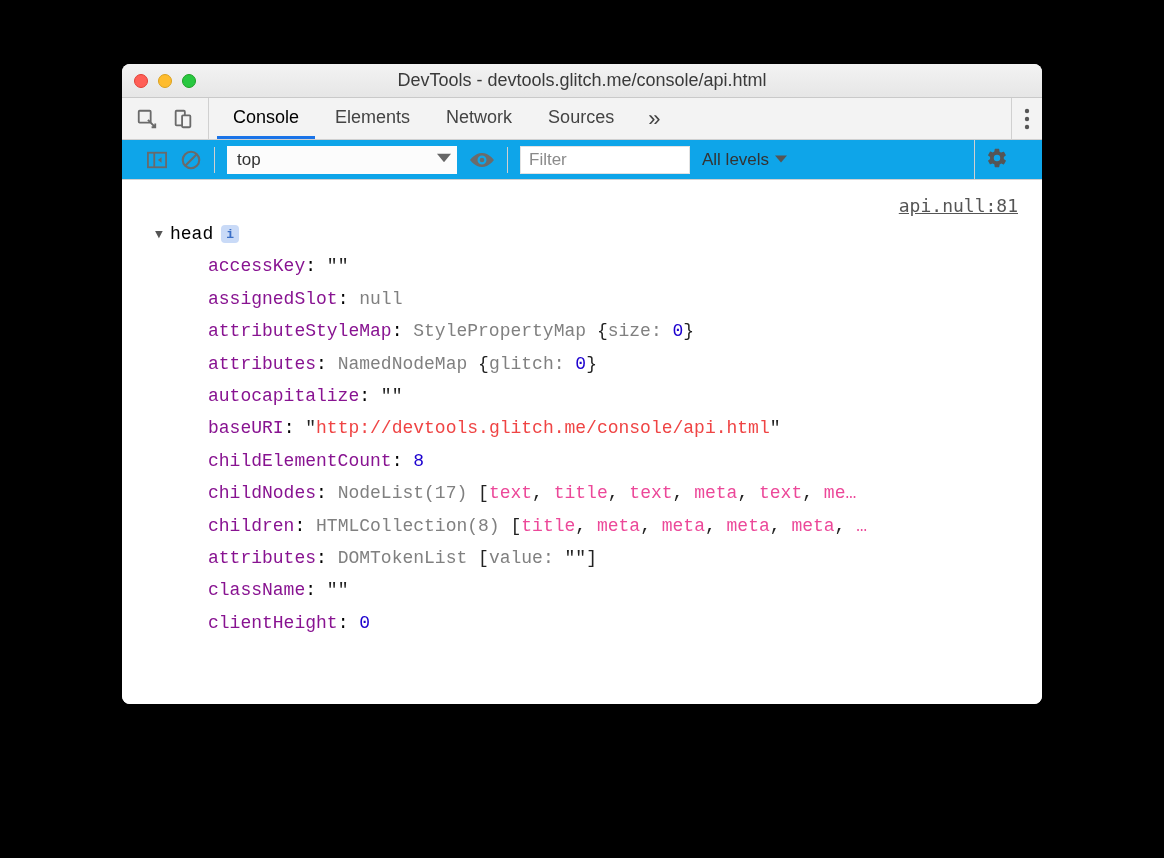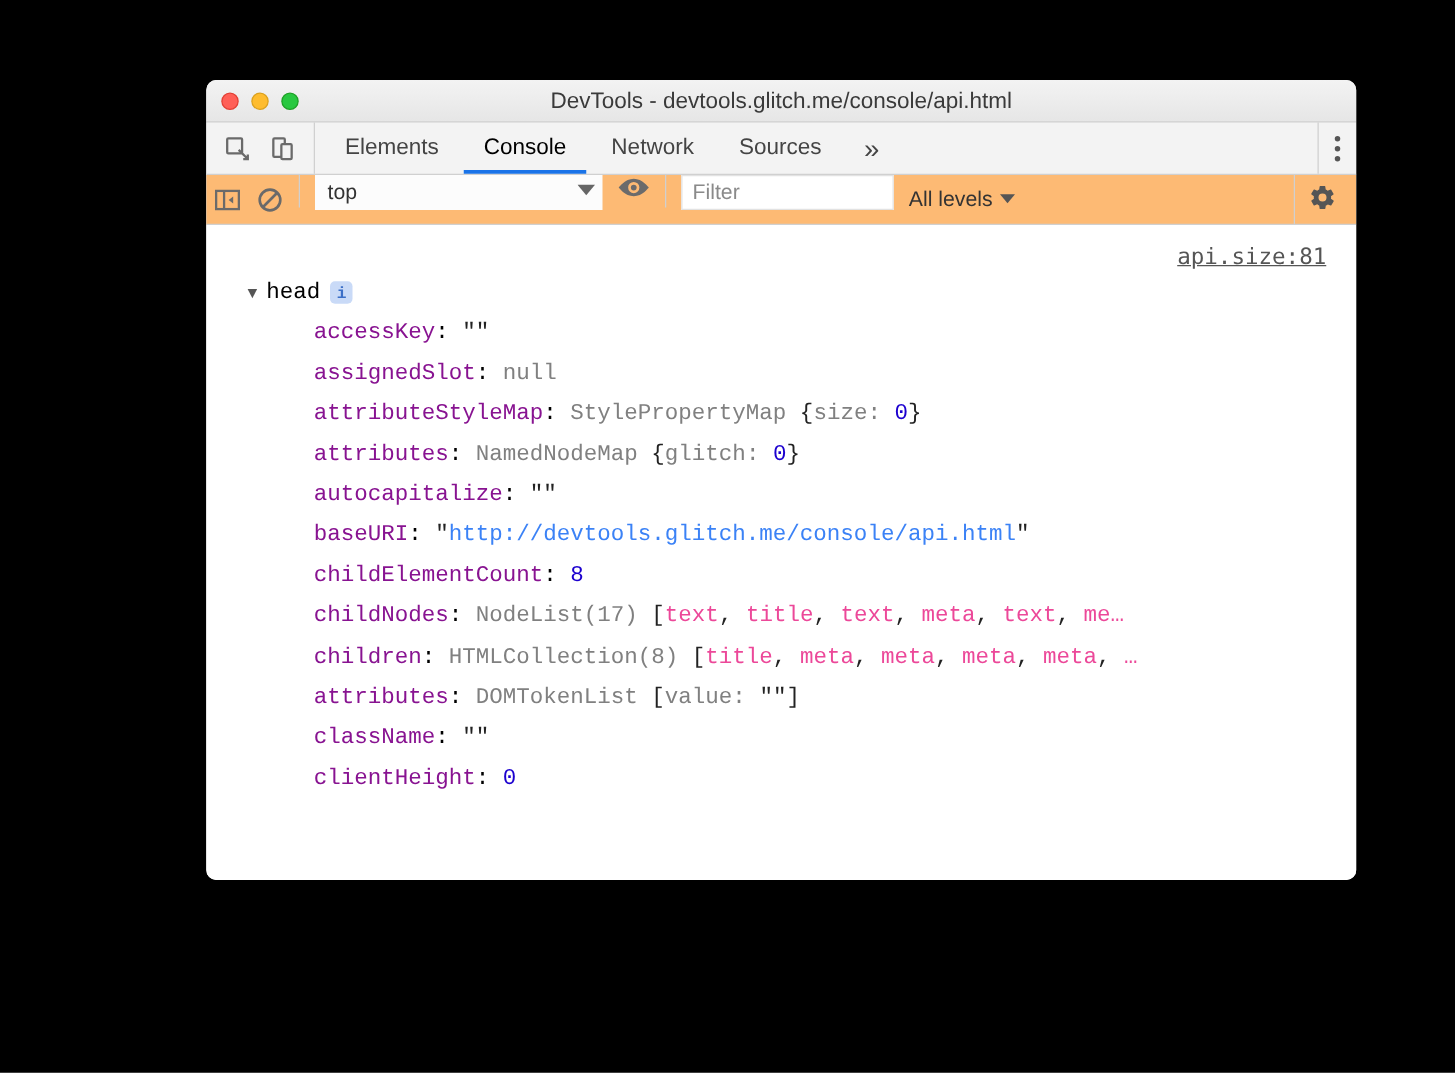--- a/index.html
+++ b/index.html
@@ -7,21 +7,20 @@
   .window {
     position: absolute;
     left: 122px; top: 64px;
     width: 920px; height: 640px;
     background: #fff;
     border-radius: 8px;
     box-shadow: 0 20px 60px rgba(0,0,0,0.5);
     overflow: hidden;
     display: flex;
     flex-direction: column;
-    margin-left: 43px;
   }
   .titlebar {
     height: 34px;
     background: linear-gradient(#f3f3f3, #e6e6e6);
     border-bottom: 1px solid #c9c9c9;
     display: flex;
     align-items: center;
     padding: 0 12px;
     position: relative;
   }
@@ -59,23 +58,23 @@
     font-size: 22px; color: #444;
   }
   .tabs-right {
     display: flex; align-items: center; padding: 0 12px;
     border-left: 1px solid #d0d0d0;
     color: #555; font-size: 20px;
   }
   .filter-row {
     height: 40px;
     border-bottom: 1px solid #d0d0d0;
-    display: flex; 
-    background: #fdba74;
-    padding: 0 6px; gap: 12px;
+    display: flex; align-items: center;
+    background: #0ea5e9;
+    padding: 0 24px; gap: 12px;
   }
   .fi-box { display: flex; align-items: center; gap: 12px; }
   .divider-v { width: 1px; height: 26px; background: #d0d0d0; }
   .context-select {
     display: flex; align-items: center; justify-content: space-between;
     width: 230px; height: 28px;
     background: #fcfcfc;
     font-size: 17px; color: #333;
     padding: 0 6px 0 10px;
   }
@@ -120,21 +119,21 @@
     display: inline-flex; align-items: center; justify-content: center;
     width: 18px; height: 18px; border-radius: 4px;
     background: #c9daf7; color: #3b6fc7; font-size: 13px; font-weight: bold;
     margin-left: 4px;
   }
   .props { padding-left: 56px; }
   .prop-line { white-space: nowrap; overflow: hidden; text-overflow: ellipsis; }
   .prop-line .arrow-slot { display: inline-block; width: 16px; margin-left: -16px; color: #666; font-size: 13px; }
   .k { color: #881391; }
   .sep { color: #000; }
-  .v-str { color: #3b82f6; }
+  .v-str { color: #ef4444; }
   .v-null  { color: #808080; }
   .v-num  { color: #1c00cf; }
   .v-type { color: #808080; font-family: Liberation Mono, monospace; }
   .v-bracket { color: #222; }
   .v-item { color: #ec4899; }
   .quote { color: #222; }
 </style>
 </head>
 <body>
 
@@ -157,22 +156,22 @@
           </svg>
       </span>
       <span class="icon">
         <svg width="22" height="22" viewBox="0 0 24 24" fill="none" stroke="#6a6a6a" stroke-width="2">
             <rect x="4" y="3" width="10" height="16" rx="1"></rect>
             <rect x="11" y="8" width="9" height="13" rx="1" fill="#f3f3f3"></rect>
           </svg>
       </span>
     </div>
     <div class="tabs">
+      <div class="tab active">Console</div>
       <div class="tab">Elements</div>
-      <div class="tab active">Console</div>
       <div class="tab">Network</div>
       <div class="tab">Sources</div>
       <div class="tabs-more">»</div>
     </div>
     <div class="tabs-right">
       <svg width="6" height="22" viewBox="0 0 6 22">
           <circle cx="3" cy="3" r="2.2" fill="#555"></circle>
           <circle cx="3" cy="11" r="2.2" fill="#555"></circle>
           <circle cx="3" cy="19" r="2.2" fill="#555"></circle>
         </svg>
@@ -223,21 +222,21 @@
     <div class="gear-box">
       <span>
         <svg width="22" height="22" viewBox="0 0 24 24" fill="#555">
             <path d="M19.4 13a7.5 7.5 0 0 0 .1-1 7.5 7.5 0 0 0-.1-1l2.1-1.6a.5.5 0 0 0 .1-.7l-2-3.4a.5.5 0 0 0-.6-.2l-2.5 1a7.3 7.3 0 0 0-1.7-1l-.4-2.6A.5.5 0 0 0 14 2h-4a.5.5 0 0 0-.5.4L9.1 5a7.3 7.3 0 0 0-1.7 1l-2.5-1a.5.5 0 0 0-.6.2l-2 3.4a.5.5 0 0 0 .1.7L4.5 11a7.5 7.5 0 0 0-.1 1 7.5 7.5 0 0 0 .1 1l-2.1 1.6a.5.5 0 0 0-.1.7l2 3.4a.5.5 0 0 0 .6.2l2.5-1a7.3 7.3 0 0 0 1.7 1l.4 2.6A.5.5 0 0 0 10 22h4a.5.5 0 0 0 .5-.4l.4-2.6a7.3 7.3 0 0 0 1.7-1l2.5 1a.5.5 0 0 0 .6-.2l2-3.4a.5.5 0 0 0-.1-.7zM12 15.5A3.5 3.5 0 1 1 15.5 12 3.5 3.5 0 0 1 12 15.5z"></path>
           </svg>
       </span>
     </div>
   </div>
 
   <div class="console-body">
-    <div class="source-link">api.size:81</div>
+    <div class="source-link">api.null:81</div>
     <div class="obj-tree">
       <div class="root-line">
         <span class="disclosure">▼</span>
         <span class="obj-name">head</span>
         <span class="info-badge">i</span>
       </div>
       <div class="props" id="props">
           <div class="prop-line"><span class="arrow-slot"></span><span class="k">accessKey</span><span class="sep">: </span><span class="quote">"</span><span class="v-str"></span><span class="quote">"</span></div>
           <div class="prop-line"><span class="arrow-slot"></span><span class="k">assignedSlot</span><span class="sep">: </span><span class="v-null">null</span></div>
           <div class="prop-line"><span class="k">attributeStyleMap</span><span class="sep">: </span><span class="v-type">StylePropertyMap </span><span class="v-bracket">{</span><span class="v-type">size: </span><span class="v-num">0</span><span class="v-bracket">}</span></div>

